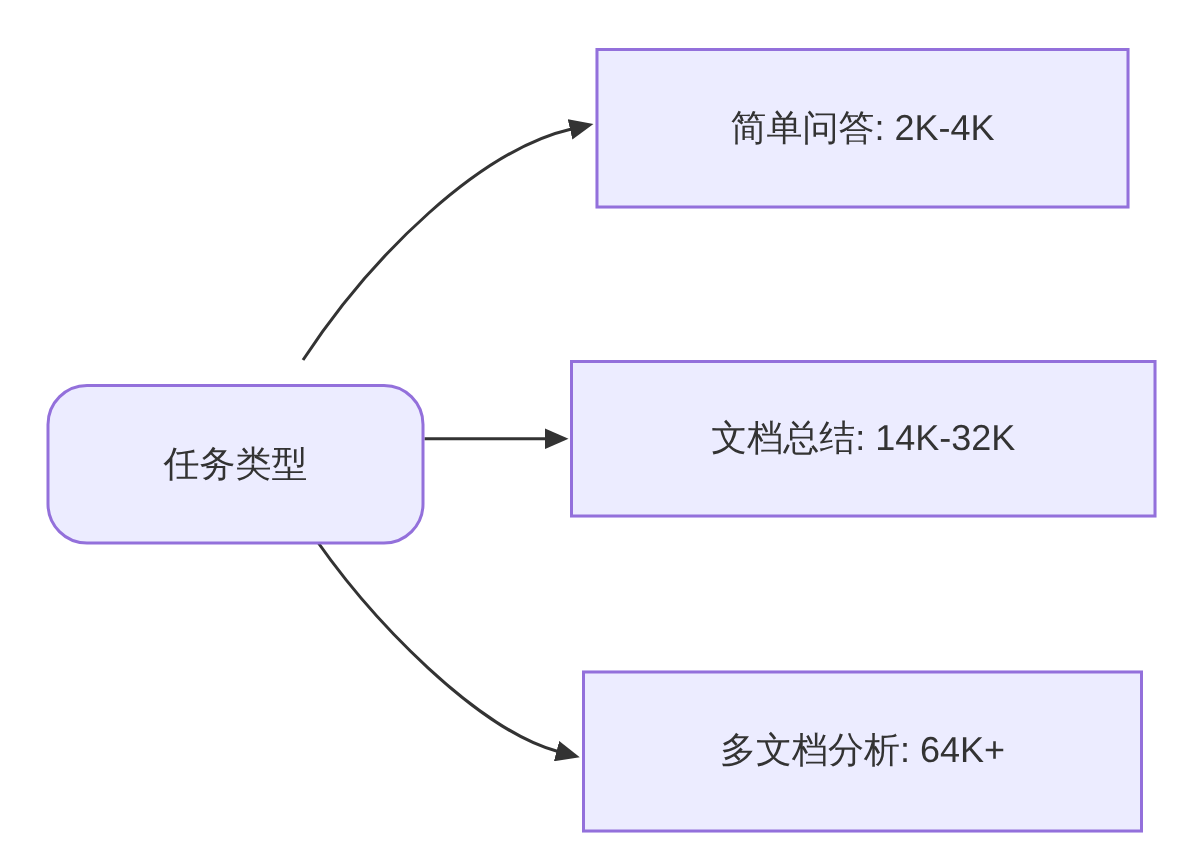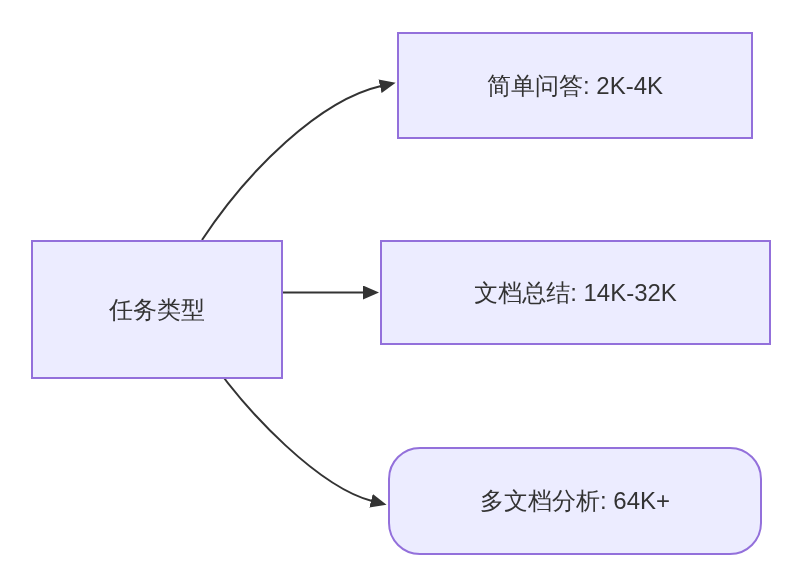--- a/index.html
+++ b/index.html
@@ -41,24 +41,24 @@
     background: var(--node-fill);
     border: 2px solid var(--node-border);
     display: flex;
     align-items: center;
     justify-content: center;
     text-align: center;
     color: var(--text-color);
     font-size: 24px;
     line-height: 1.3;
   }
-  .node-root    { left: 31px;  top: 240px; width: 252px; height: 139px; }
+  .node-root    { left: 31px;  top: 256px; width: 252px; height: 107px; border-radius: 27px; }
   .node-top     { left: 397px; top: 32px;  width: 356px; height: 107px; }
   .node-middle  { left: 380px; top: 240px; width: 391px; height: 105px; }
-  .node-bottom  { left: 388px; top: 447px; width: 374px; height: 108px; border-radius: 32px; }
+  .node-bottom  { left: 388px; top: 447px; width: 374px; height: 108px; }
 </style>
 </head>
 <body>
 
 <div class="canvas">
 
   <svg class="edges-layer" viewBox="0 0 787 572" xmlns="http://www.w3.org/2000/svg">
     <defs>
       <marker id="arrowhead" markerUnits="userSpaceOnUse" markerWidth="18" markerHeight="14" refX="1" refY="7" orient="auto">
         <path class="arrowhead-shape" d="M0,0 L16,7 L0,14 Z"></path>

